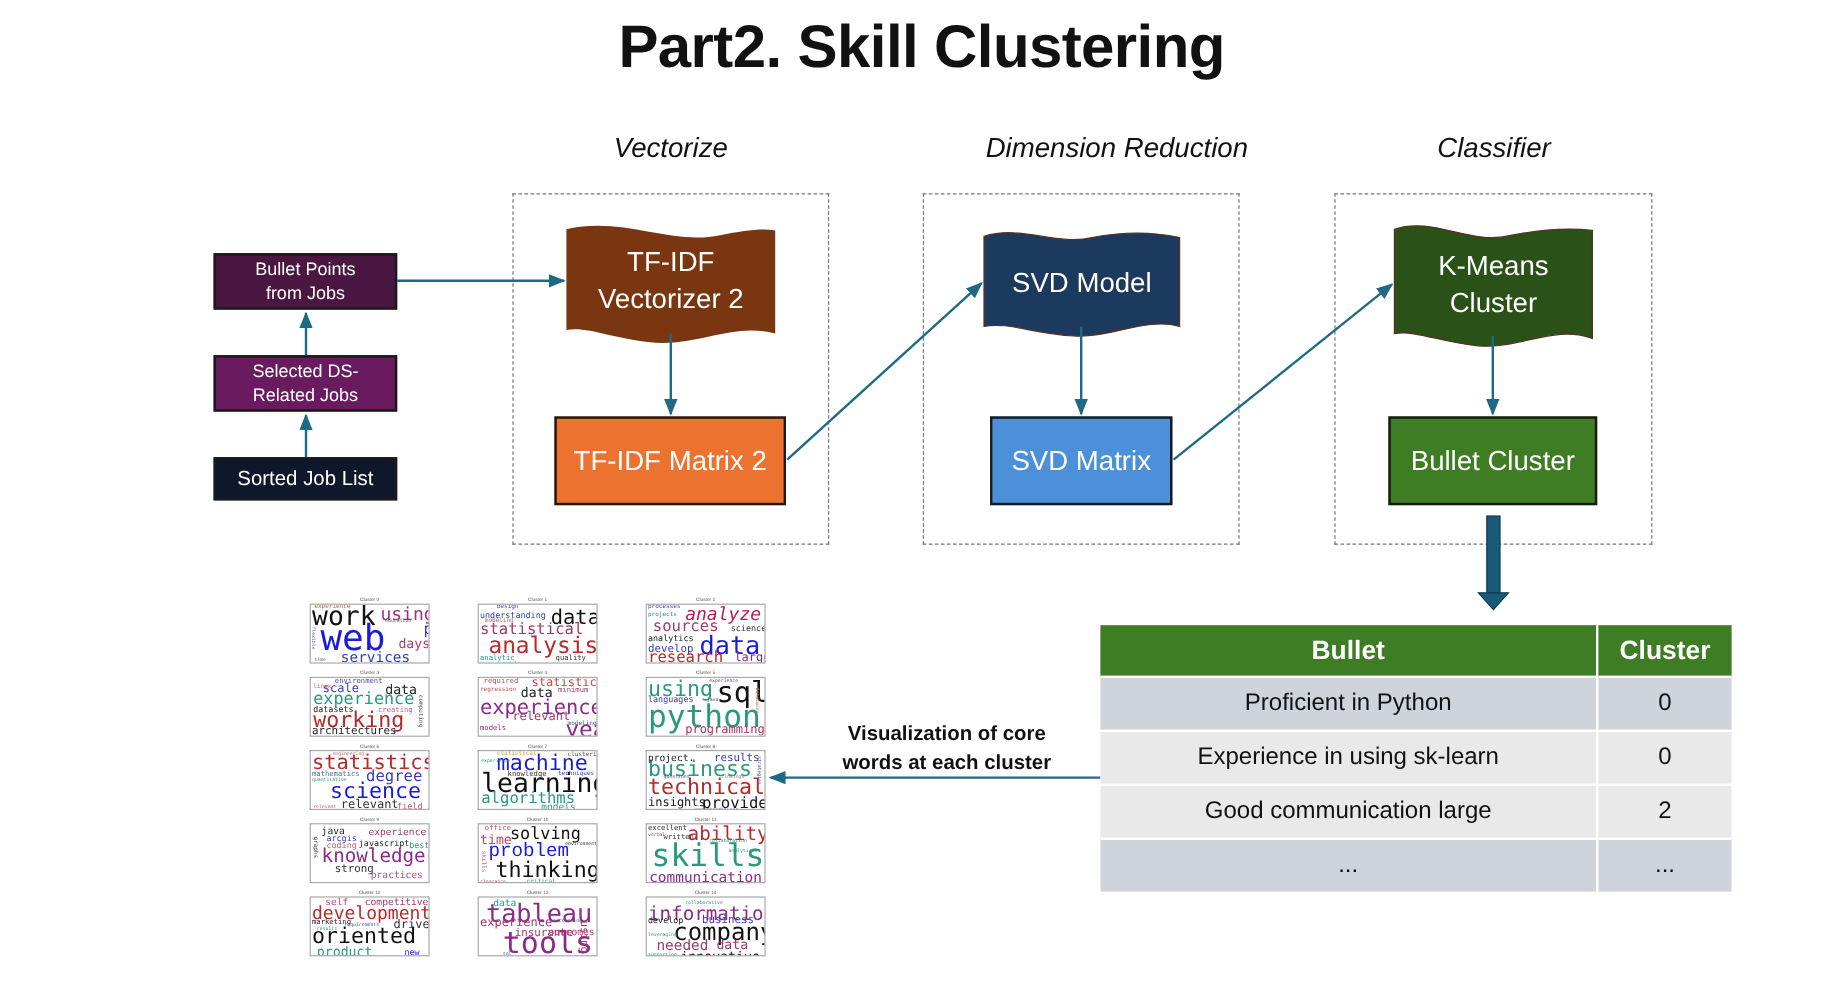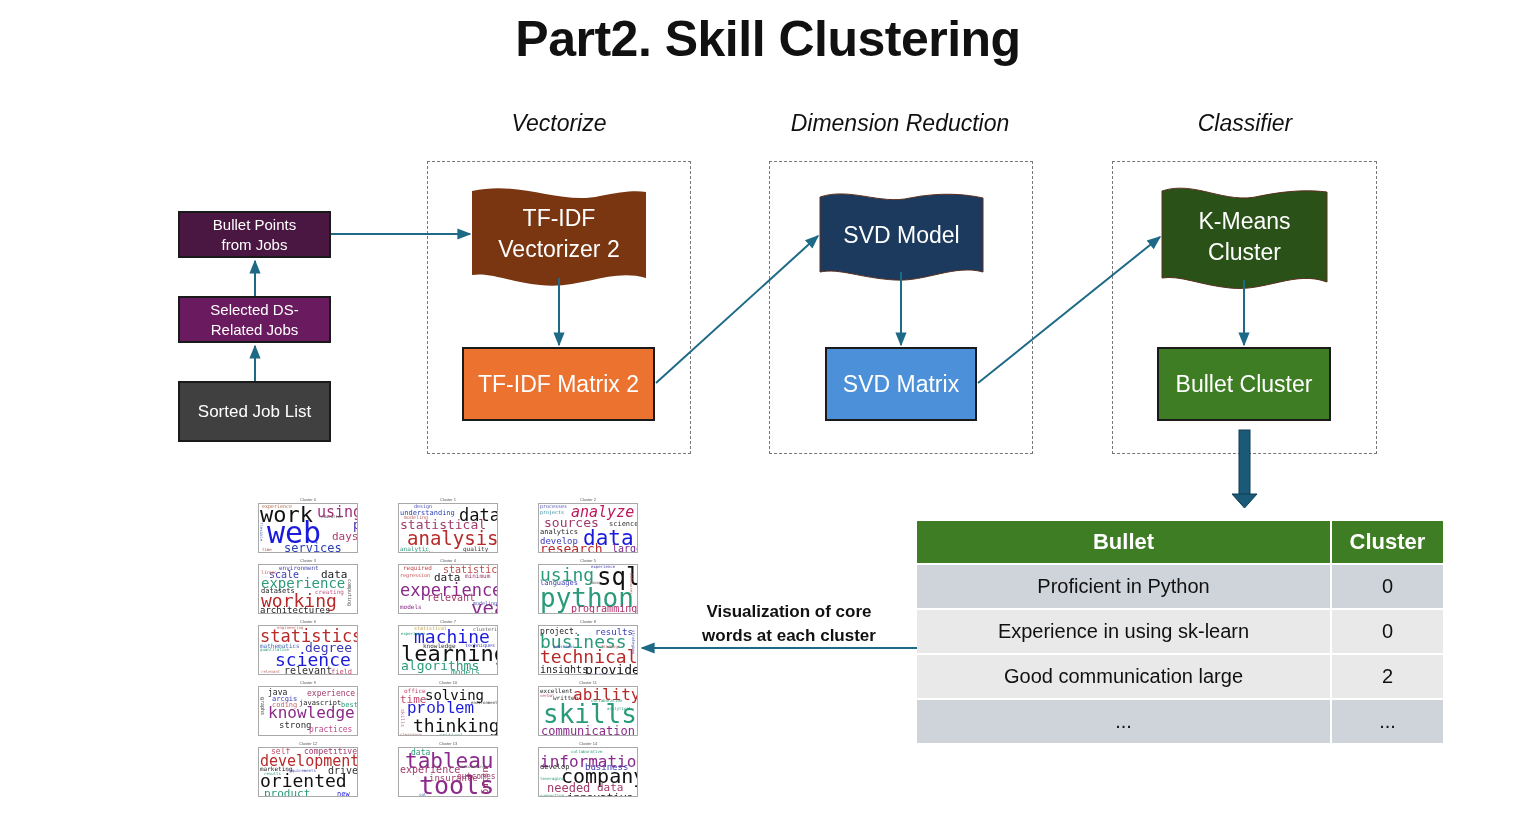--- a/index.html
+++ b/index.html
@@ -24,32 +24,32 @@
   table.res tr.odd td { background:#cfd4da; }
   table.res tr.even td { background:#e9e9e9; }
   .c1 { width:411px; } .c2 { width:109px; }
 </style>
 </head>
 <body>
 
 <div class="abs title">Part2. Skill Clustering</div>
 
 <div class="abs stage-label" style="left:430px;width:258px;">Vectorize</div>
-<div class="abs stage-label" style="left:760px;width:280px;">Dimension Reduction</div>
+<div class="abs stage-label" style="left:760px;width:280px;text-align:right;">Dimension Reduction</div>
 <div class="abs stage-label" style="left:1115px;width:260px;text-align:center;">Classifier</div>
 
 <div class="abs dashbox" style="left:427px;top:161px;width:262px;height:291px;"></div>
 <div class="abs dashbox" style="left:769px;top:161px;width:262px;height:291px;"></div>
 <div class="abs dashbox" style="left:1112px;top:161px;width:263px;height:291px;"></div>
 
 <div class="abs box src" style="left: 178px; top: 211px; width: 153px; height: 47px; white-space: pre-line; background: rgb(74, 23, 66);">Bullet Points
 from Jobs</div>
 <div class="abs box src" style="left: 178px; top: 296px; width: 153px; height: 47px; white-space: pre-line; background: rgb(106, 26, 94);">Selected DS-
 Related Jobs</div>
-<div class="abs box" style="left: 178px; top: 381px; width: 153px; height: 61px; font-size: 17px; background: #404040;">Sorted Job List</div>
+<div class="abs box" style="left: 178px; top: 381px; width: 153px; height: 36px; font-size: 17px; background: #0f172a;">Sorted Job List</div>
 
 <div class="abs box big" style="left: 462px; top: 347px; width: 193px; height: 74px; background: rgb(236, 114, 48);">TF-IDF Matrix 2</div>
 <div class="abs box big" style="left: 825px; top: 347px; width: 152px; height: 74px; background: rgb(75, 144, 216);">SVD Matrix</div>
 <div class="abs box big" style="left: 1157px; top: 347px; width: 174px; height: 74px; background: rgb(63, 125, 37);">Bullet Cluster</div>
 
 <svg class="overlay" viewBox="0 0 1536 828">
   <defs>
     <marker id="ah" viewBox="0 0 10 10" refX="9" refY="5" markerWidth="7" markerHeight="7" orient="auto-start-reverse">
       <path d="M0,1 L10,5 L0,9 z" fill="#1e6a86"></path>
     </marker>

